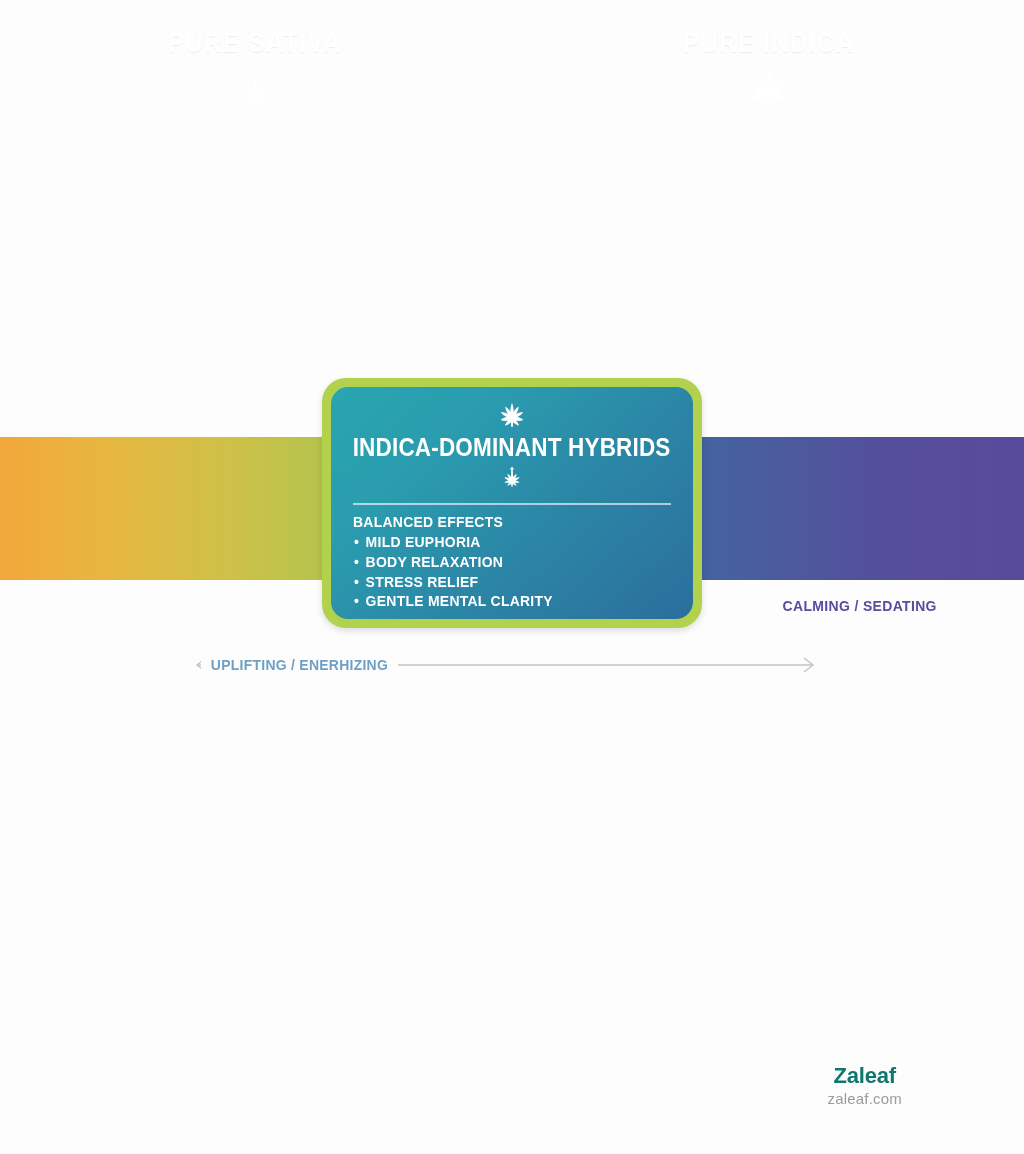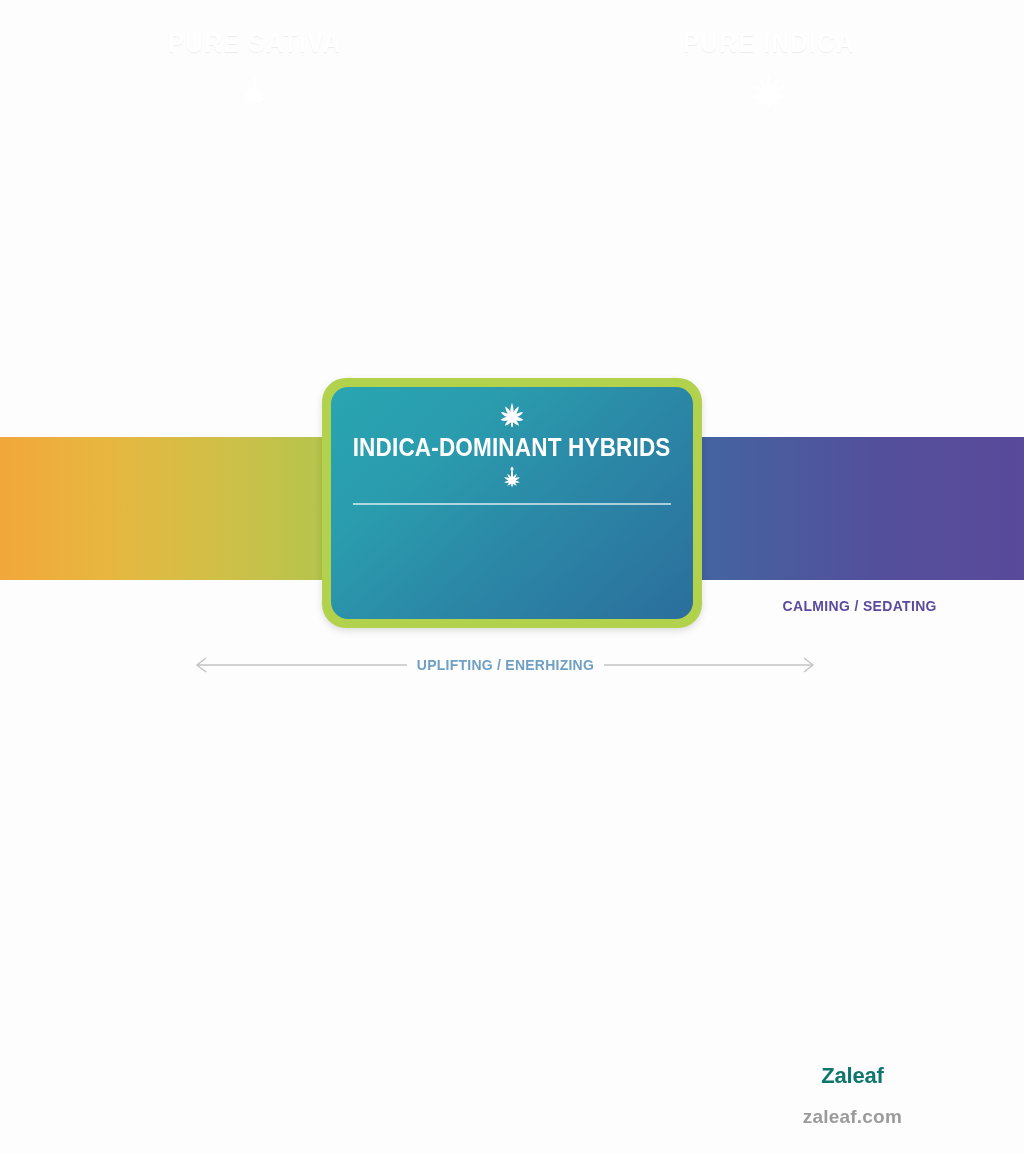--- a/index.html
+++ b/index.html
@@ -91,32 +91,32 @@
     text-align:center; color:#5b4a9e; font-weight:bold;
     font-size:15.5px; letter-spacing:.4px;
   }
   .sub-calming span { display:inline-block; transform:scaleX(0.9); }
 
   
   .axis { position:absolute; left:190px; top:655px; width:630px; height:20px; }
   .axis svg { display:block; }
   .axis-label {
     position:absolute; left:0; top:0; width:630px; height:20px;
-    display:flex; align-items:center; justify-content:center;
+    display:flex; align-items:center; 
   }
   .axis-label span {
     background:#fdfdfd; padding:0 11px;
     color:#6fa0c4; font-weight:bold; font-size:15.5px; letter-spacing:.3px;
     display:inline-block; transform:scaleX(0.9);
   }
 
   
   .footer { position:absolute; right:122px; top:1064px; text-align:center; }
   .brand { color:#0f766e; font-size:22px; font-weight:bold; letter-spacing:-.2px; line-height:1.1; }
-  .brand-url { color:#9b9b9b; font-size:19px; letter-spacing:.2px; margin-top:19px; line-height:1.1;font-weight:bold; }
+  .brand-url { color:#9b9b9b; font-size:15px; letter-spacing:.2px; margin-top:3px; line-height:1.1; }
 </style>
 </head>
 <body>
 
 <div id="stage">
 
   <div class="band"></div>
 
   <div class="band-half band-left">
     <div class="band-label">PURE SATIVA</div>
@@ -162,20 +162,29 @@
         <svg width="30" height="30" viewBox="0 0 64 64" aria-hidden="true">
           <g fill="#ffffff">
             <path d="M32 14 L27.5 20.5 L30.3 20.5 L30.3 44 L33.7 44 L33.7 20.5 L36.5 20.5 Z"></path>
             <path d="M32 24 C30.2 28.5 29.4 32.4 29.6 36.4 C27.6 33.2 25.2 30.8 22.1 29.2 C22.6 33.2 23.9 36.4 26 39.1 C22.7 37.6 19.4 36.9 15.8 37.1 C18.3 40.2 21.2 42.3 24.6 43.6 C21.2 44.1 18.2 45.4 15.4 47.6 C19 48.9 22.4 49.1 25.8 48.3 C23.9 50.2 22.6 52.4 21.8 55.1 C25.1 54.2 27.9 52.7 30.3 50.6 L30.3 56.5 L33.7 56.5 L33.7 50.6 C36.1 52.7 38.9 54.2 42.2 55.1 C41.4 52.4 40.1 50.2 38.2 48.3 C41.6 49.1 45 48.9 48.6 47.6 C45.8 45.4 42.8 44.1 39.4 43.6 C42.8 42.3 45.7 40.2 48.2 37.1 C44.6 36.9 41.3 37.6 38 39.1 C40.1 36.4 41.4 33.2 41.9 29.2 C38.8 30.8 36.4 33.2 34.4 36.4 C34.6 32.4 33.8 28.5 32 24 Z"></path>
           </g>
         </svg>
       </div>
 
       <div class="card-divider"></div>
 
+      <div class="card-body">
+        <div class="card-subhead">BALANCED EFFECTS</div>
+        <ul class="card-list">
+          <li>MILD EUPHORIA</li>
+          <li>BODY RELAXATION</li>
+          <li>STRESS RELIEF</li>
+          <li>GENTLE MENTAL CLARITY</li>
+        </ul>
+      </div>
 
     </div>
   </div>
 
   <div class="axis">
     <svg width="630" height="20" viewBox="0 0 630 20" aria-hidden="true">
       <line x1="8" y1="10" x2="622" y2="10" stroke="#c3c3c3" stroke-width="1.4"></line>
       <polyline points="16,3 7,10 16,17" fill="none" stroke="#c3c3c3" stroke-width="1.4"></polyline>
       <polyline points="614,3 623,10 614,17" fill="none" stroke="#c3c3c3" stroke-width="1.4"></polyline>
     </svg>

